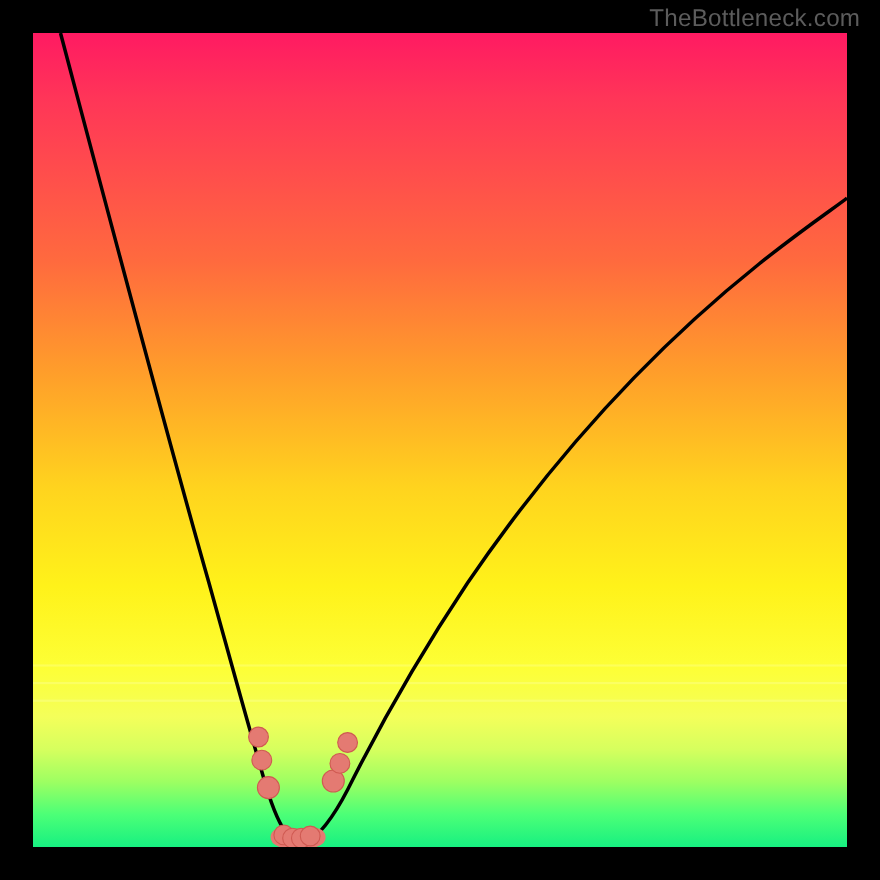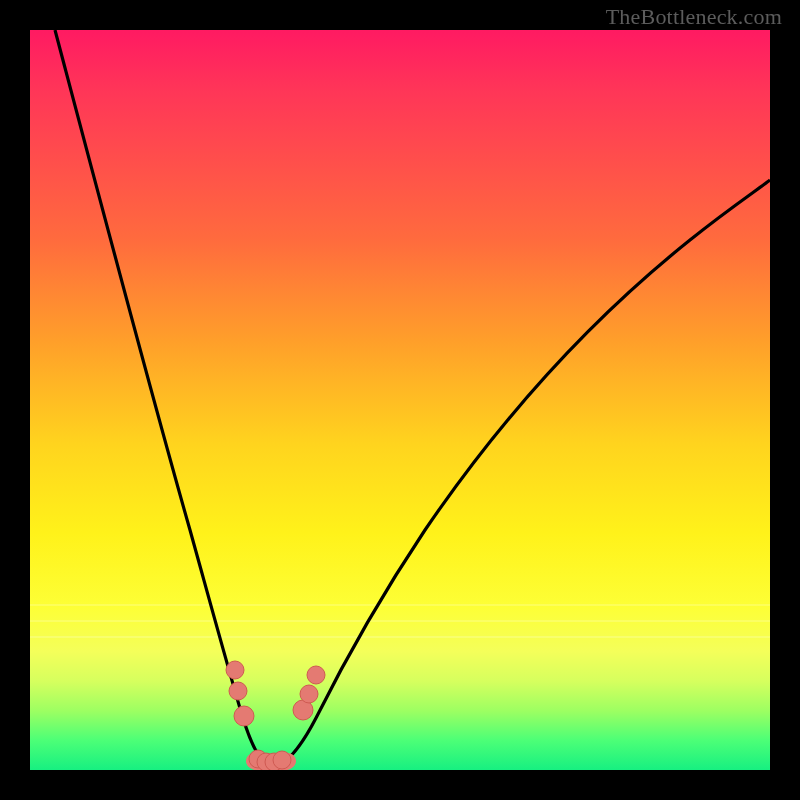--- a/index.html
+++ b/index.html
@@ -49,21 +49,20 @@
     width: 100%;
     height: 2px;
     background: rgba(255,255,255,0.18);
   }
   .watermark {
     position: absolute;
     font-size: 22px;
     font-weight: 500;
     color: #5c5c5c;
     letter-spacing: 0.2px;
-    font-family: Liberation Serif, serif;
   }
   svg.curves {
     position: absolute;
     top: 0;
     left: 0;
   }
   .dot {
     fill: #e47a72;
     stroke: #cf5a52;
     stroke-width: 1;

